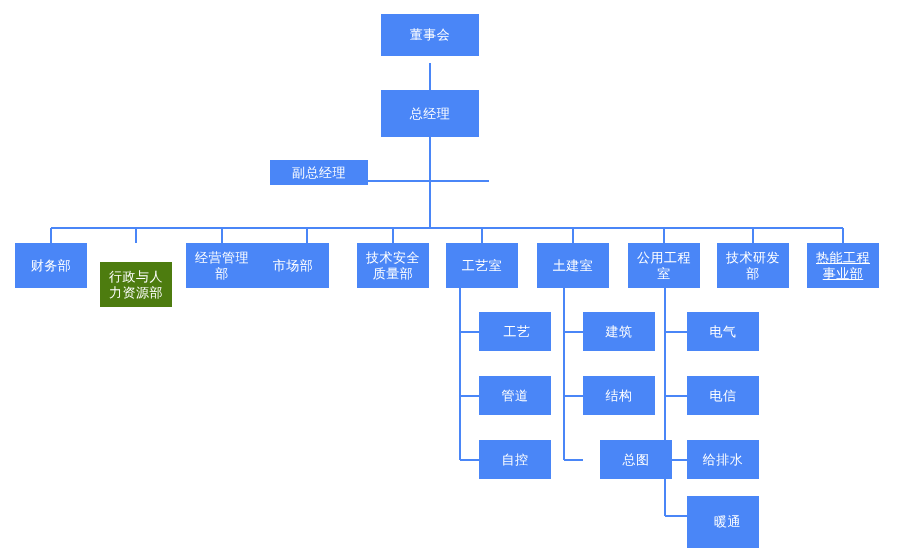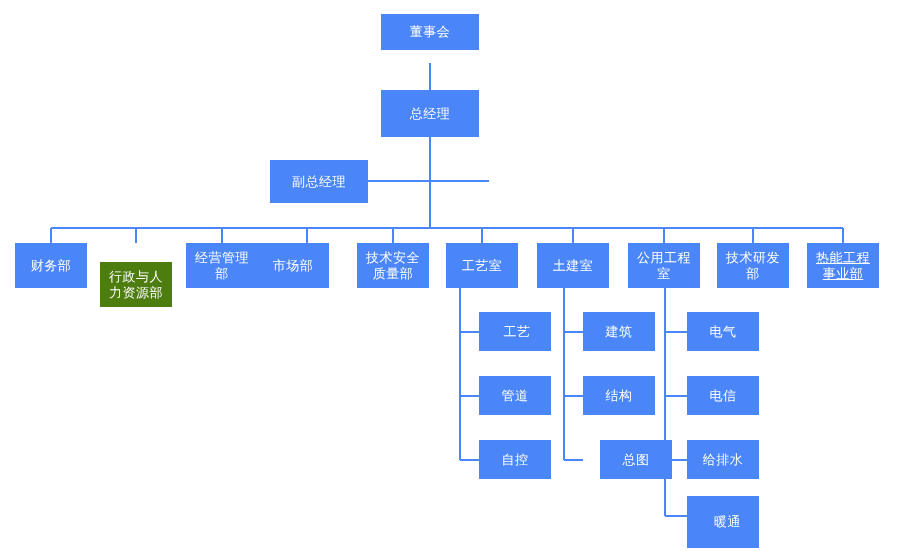--- a/index.html
+++ b/index.html
@@ -84,29 +84,29 @@
       <line x1="564" y1="460" x2="583" y2="460"></line>
 
       <line x1="665" y1="288" x2="665" y2="516"></line>
       <line x1="665" y1="332" x2="687" y2="332"></line>
       <line x1="665" y1="396" x2="687" y2="396"></line>
       <line x1="665" y1="460" x2="687" y2="460"></line>
       <line x1="665" y1="516" x2="687" y2="516"></line>
     </g>
   </svg>
 
-  <div class="node" style="left: 381px; top: 14px; width: 98px; height: 36px; background: rgb(74, 134, 247); color: rgb(255, 255, 255); justify-content: flex-end;">
+  <div class="node" style="left: 381px; top: 14px; width: 98px; height: 42px; background: rgb(74, 134, 247); color: rgb(255, 255, 255); justify-content: flex-end;">
     <span>董事会</span>
   </div>
 
   <div class="node" style="left: 381px; top: 90px; width: 98px; height: 47px; background: rgb(74, 134, 247); color: rgb(255, 255, 255);">
     <span>总经理</span>
   </div>
 
-  <div class="node" style="left: 270px; top: 160px; width: 98px; height: 43px; background: rgb(74, 134, 247); color: rgb(255, 255, 255);">
+  <div class="node" style="left: 270px; top: 160px; width: 98px; height: 25px; background: rgb(74, 134, 247); color: rgb(255, 255, 255);">
     <span>副总经理</span>
   </div>
 
   <div id="departments-layer">
       <div class="node" style="left: 15px; top: 243px; width: 72px; height: 45px; background: rgb(74, 134, 247); color: rgb(255, 255, 255);">
         <span>财务部</span>
       </div>
       <div class="node" style="left: 100px; top: 243px; width: 72px; height: 45px; background: #4d7c0f; color: rgb(255, 255, 255); margin-top: 19px;">
         <span>行政与人力资源部</span>
       </div>

